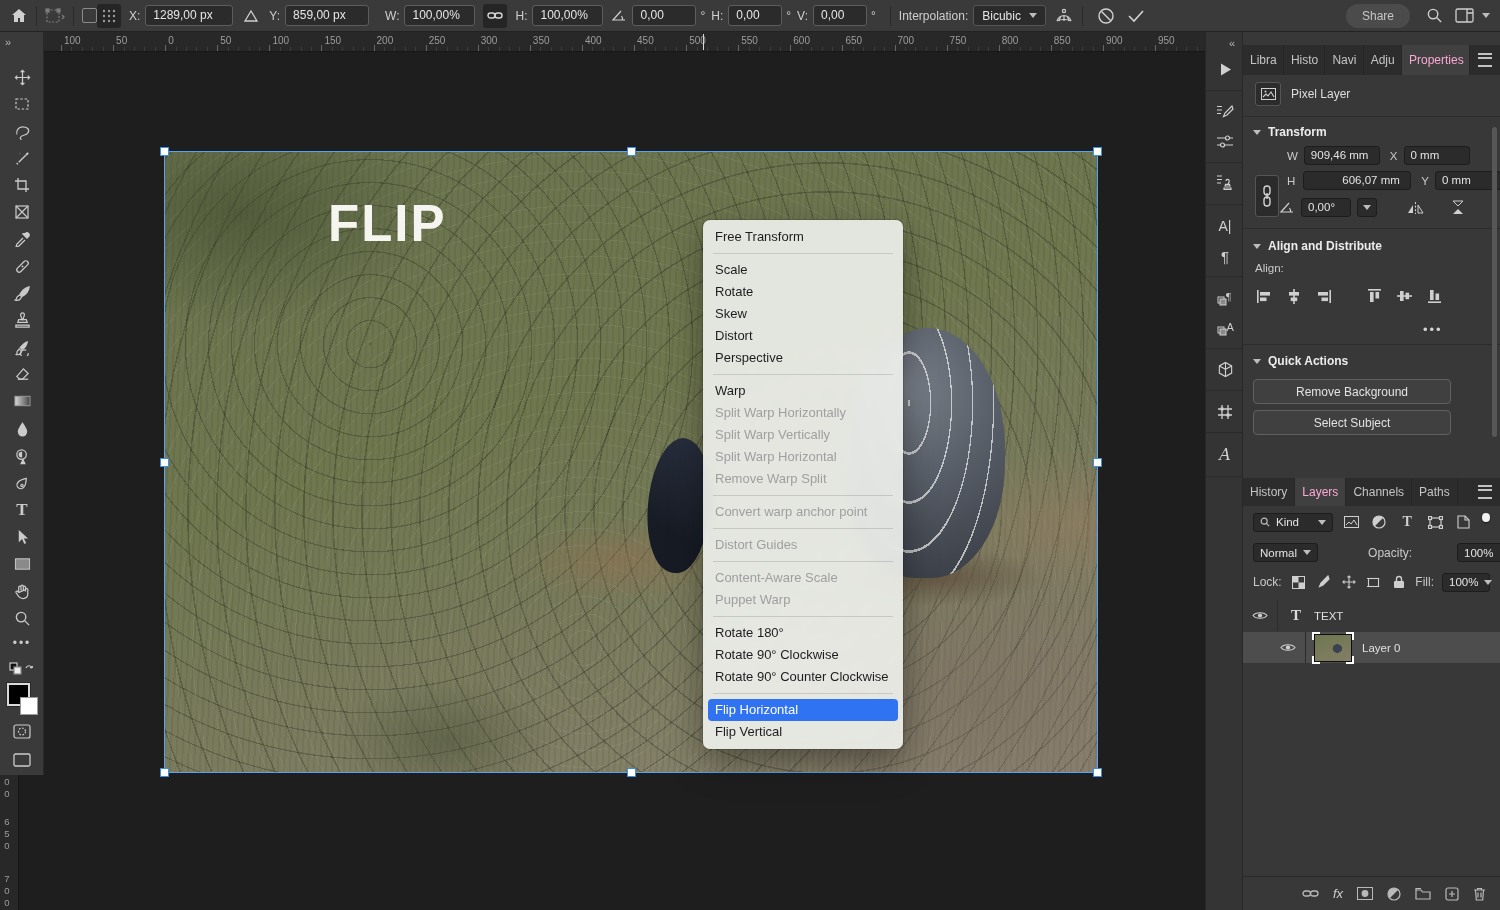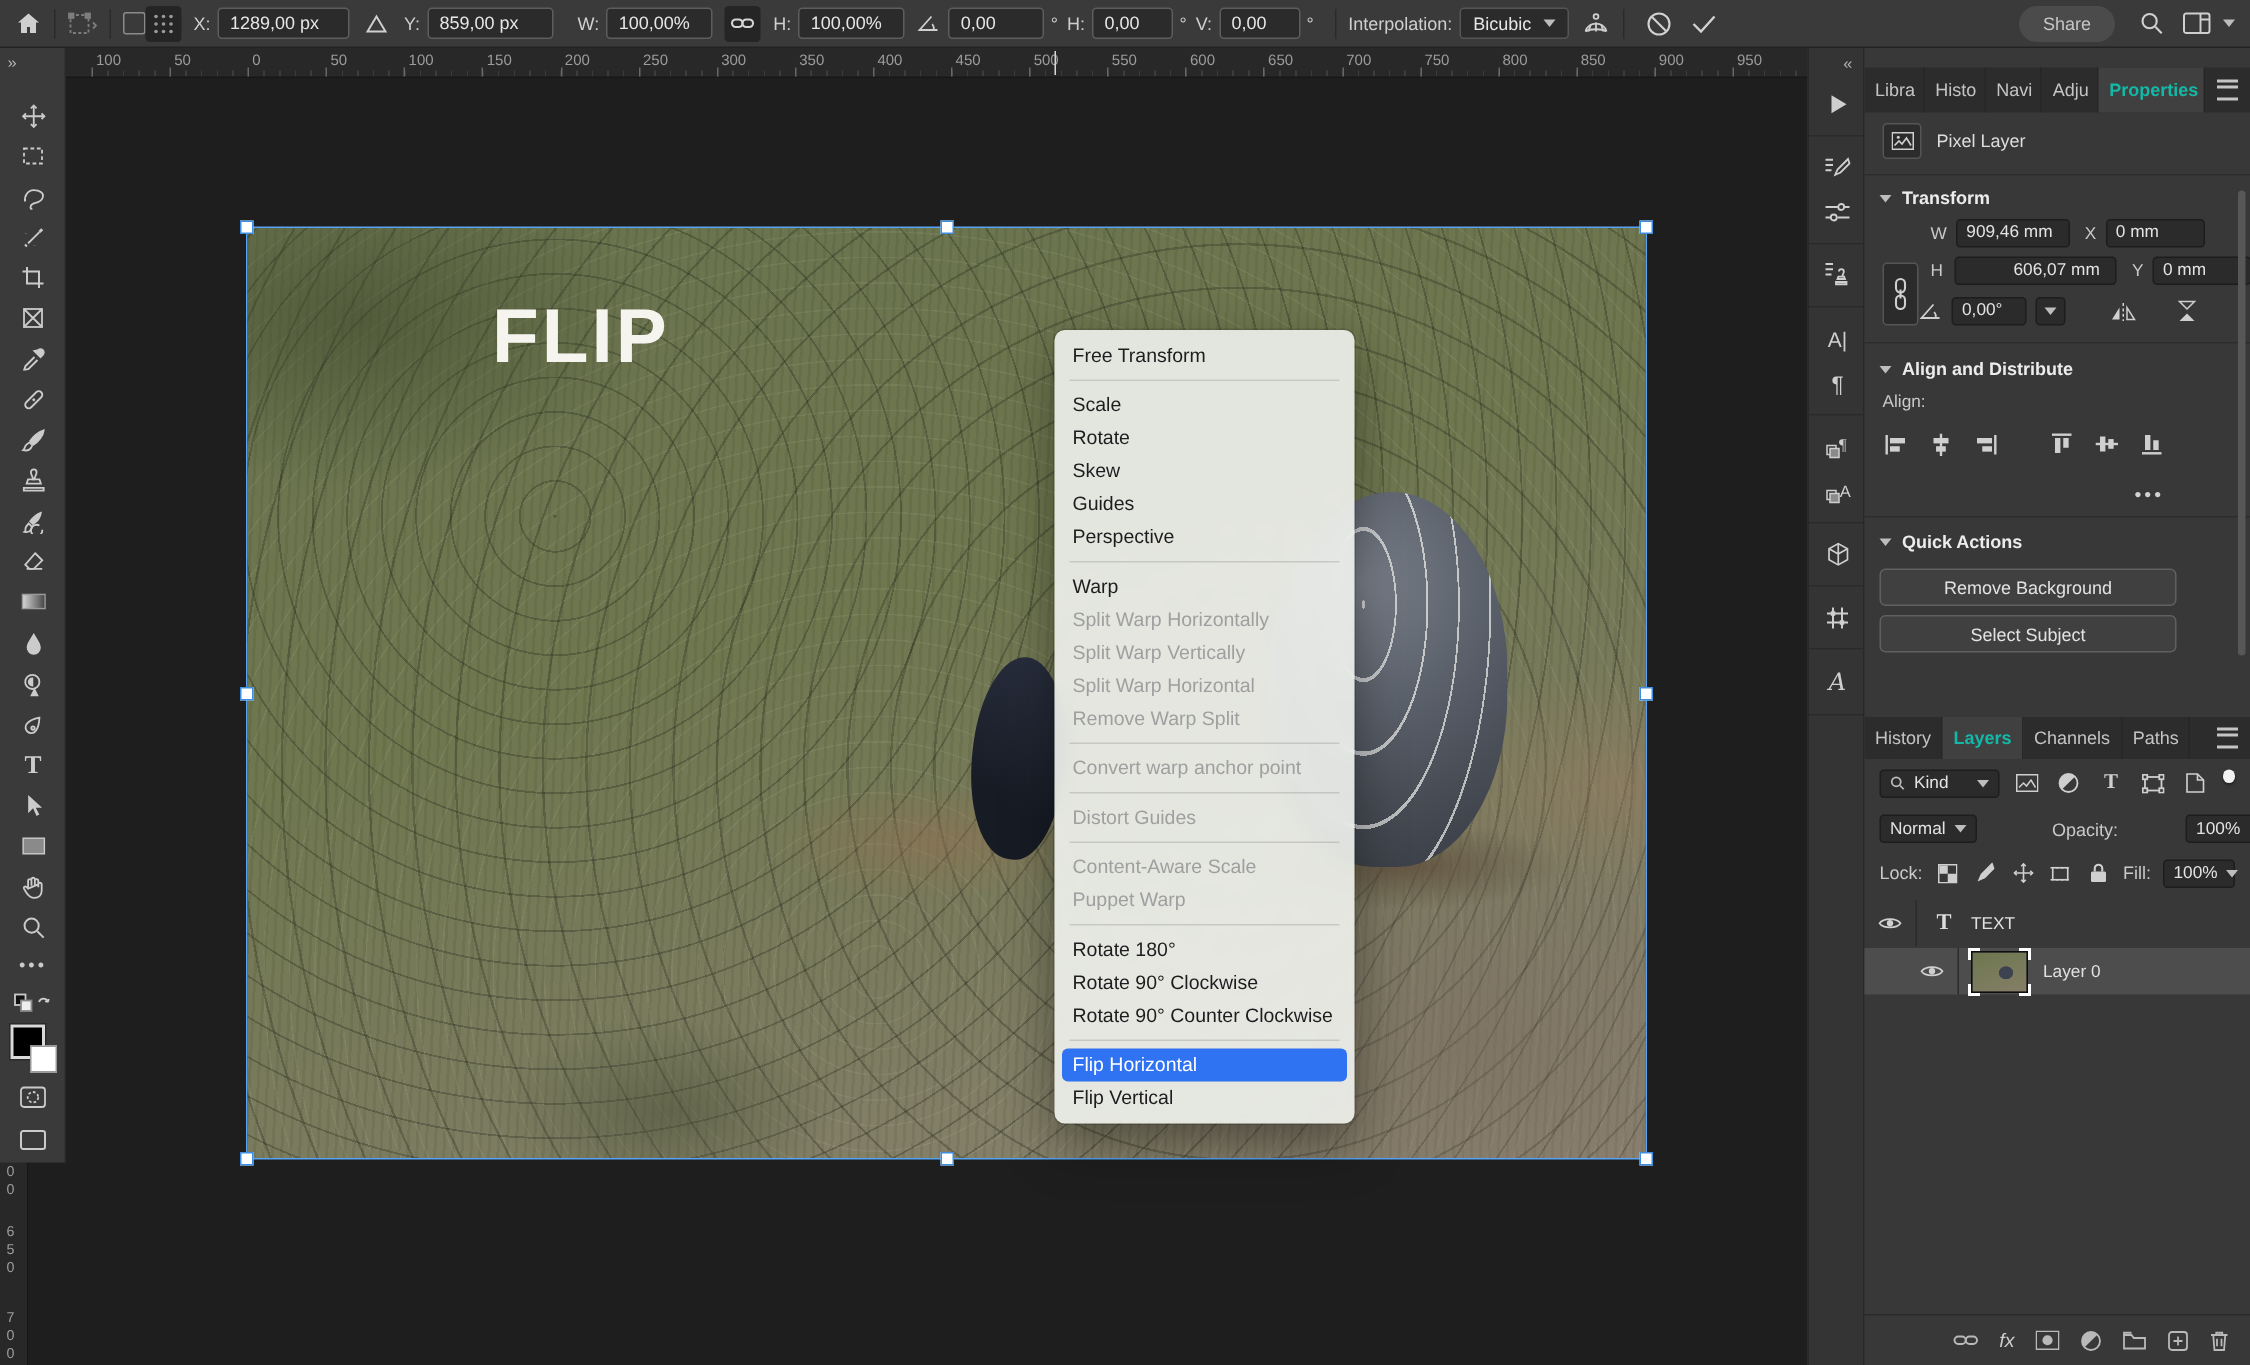--- a/index.html
+++ b/index.html
@@ -77,21 +77,21 @@
   
   .strip{left:1205px;top:32px;width:38px;height:878px;background:#343434;border-left:1px solid #282828;border-right:1px solid #282828;box-sizing:border-box;z-index:10;}
   .strip .collapse{position:absolute;right:8px;top:5px;color:#b5b5b5;font-size:11px;letter-spacing:-1px;}
   .sicon{position:absolute;left:9px;width:20px;height:20px;display:flex;align-items:center;justify-content:center;color:#cfcfcf;}
   .sline{position:absolute;left:0;width:100%;height:1px;background:#2a2a2a;}
 
   
   .rpanel{left:1243px;top:32px;width:257px;height:878px;background:#383838;z-index:10;box-sizing:border-box;}
   .tabbar{position:absolute;left:0;width:100%;height:30px;background:#2c2c2c;display:flex;align-items:stretch;color:#c4c4c4;font-size:12px;}
   .ptab{display:flex;align-items:center;padding:0 7px;border-right:1px solid #262626;white-space:nowrap;overflow:hidden;}
-  .ptab.active{background:#404040;color:#14b8a6;font-weight:bold;}
+  .ptab.active{background:#404040;color:#f9a8d4;font-weight:normal;}
   .tab-menu{margin-left:auto;display:flex;align-items:center;padding:0 8px;}
   .burger{width:14px;height:10px;border-top:2px solid #c4c4c4;border-bottom:2px solid #c4c4c4;position:relative;}
   .burger::after{content:'';position:absolute;left:0;top:2px;width:100%;height:2px;background:#c4c4c4;}
   .pl-row{position:absolute;left:12px;display:flex;align-items:center;gap:10px;color:#dedede;}
   .pl-icon{width:24px;height:22px;background:#2c2c2c;border:1px solid #555;border-radius:3px;display:flex;align-items:center;justify-content:center;}
   .hdiv{position:absolute;left:0;width:100%;height:1px;background:#2c2c2c;}
   .shead{position:absolute;left:10px;display:flex;align-items:center;gap:7px;color:#ececec;font-weight:bold;font-size:12px;}
   .tf{background:#2b2b2b;border:1px solid #1d1d1d;border-radius:3px;height:17px;line-height:17px;padding:0 6px;font-size:11.5px;color:#e3e3e3;box-sizing:content-box;}
   .tlab{color:#c9c9c9;font-size:11.5px;}
   .trow{position:absolute;display:flex;align-items:center;gap:6px;}
@@ -435,21 +435,21 @@
       </span>
     <span class="chev" style="margin-left:4px;"></span>
   </div>
 
   <div class="abs ctx">
     <div class="mi">Free Transform</div>
     <div class="msep"></div>
     <div class="mi">Scale</div>
     <div class="mi">Rotate</div>
     <div class="mi">Skew</div>
-    <div class="mi">Guides</div>
+    <div class="mi">Distort</div>
     <div class="mi">Perspective</div>
     <div class="msep"></div>
     <div class="mi">Warp</div>
     <div class="mi disabled">Split Warp Horizontally</div>
     <div class="mi disabled">Split Warp Vertically</div>
     <div class="mi disabled">Split Warp Horizontal</div>
     <div class="mi disabled">Remove Warp Split</div>
     <div class="msep"></div>
     <div class="mi disabled">Convert warp anchor point</div>
     <div class="msep"></div>

